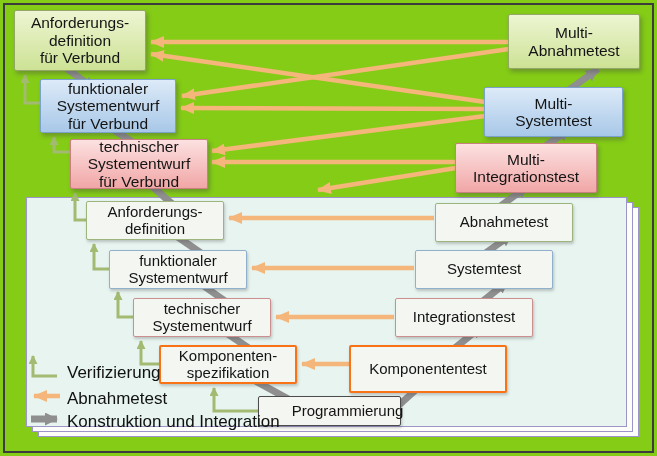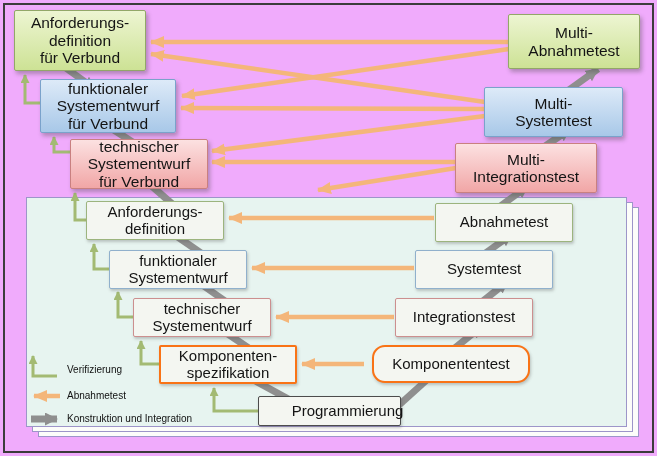--- a/index.html
+++ b/index.html
@@ -1,17 +1,17 @@
 <!DOCTYPE html>
 <html><head>
 <meta charset="utf-8">
 <style>
   html,body{margin:0;padding:0;background:#ffffff;}
   .stage{
-    position:relative;width:657px;height:456px;background:#f0abfc;
+    position:relative;width:657px;height:456px;background:#84cc16;
     font-family:"Liberation Sans", sans-serif;color:#141414;overflow:hidden;
   }
   .outer-frame{position:absolute;left:3px;top:3px;width:647px;height:446px;
     border:2px solid #3c3c3c;background:transparent;z-index:0;}
   .panel{position:absolute;width:601px;height:230px;border:1.5px solid #9d95c9;box-sizing:border-box;}
   .panel-back{background:#fdfdfa;}
   .panel-main{background:#e7f4f0;}
   .arrows{position:absolute;left:0;top:0;z-index:3;}
   .box{
     position:absolute;display:flex;align-items:center;justify-content:center;
@@ -22,21 +22,21 @@
   .green-outer{background:linear-gradient(#edf5d2,#cde295);border:1px solid #92a768;}
   .blue-outer{background:linear-gradient(#ddeaf8,#a8c8e8);border:1px solid #7aa2cb;}
   .red-outer{background:linear-gradient(#fce1e1,#f1a6a6);border:1px solid #c98080;}
   .inner-box{background:#f4f6f1;box-shadow:1px 2px 3px rgba(80,80,80,.3);}
   .b-green{border:1px solid #9cb47e;}
   .b-blue{border:1px solid #90b0cc;}
   .b-red{border:1px solid #cc8f8f;}
   .b-purple{border:2px solid #f97316;}
   .b-dark{border:1.5px solid #4c4c4c;padding-left:36px;}
   .legend-label{
-    position:absolute;z-index:4;font-size:10px;line-height:1.1;color:#111;
+    position:absolute;z-index:4;font-size:17px;line-height:1.1;color:#111;
   }
 </style>
 </head>
 <body>
 
 <div class="stage">
   <div class="outer-frame"></div>
 
   <div class="panel panel-back" style="left:38px;top:207px;"></div>
   <div class="panel panel-back" style="left:32px;top:202px;"></div>
@@ -124,18 +124,18 @@
 Systementwurf</div>
   <div class="box inner-box b-red" style="left:133px;top:298px;width:138px;height:39px;">technischer
 Systementwurf</div>
   <div class="box inner-box b-purple" style="left:159px;top:345px;width:138px;height:39px;">Komponenten-
 spezifikation</div>
   <div class="box inner-box b-dark" style="left:258px;top:396px;width:143px;height:30px;">Programmierung</div>
 
   <div class="box inner-box b-green" style="left:435px;top:203px;width:138px;height:39px;">Abnahmetest</div>
   <div class="box inner-box b-blue" style="left:415px;top:250px;width:138px;height:39px;">Systemtest</div>
   <div class="box inner-box b-red" style="left:395px;top:298px;width:138px;height:39px;">Integrationstest</div>
-  <div class="box inner-box b-purple" style="left:372px;top:345px;width:158px;height:38px;border-radius:13px;">Komponententest</div>
+  <div class="box inner-box b-purple" style="left:349px;top:345px;width:158px;height:48px;">Komponententest</div>
 
   <div class="legend-label" style="left:67px;top:364px;">Verifizierung</div>
   <div class="legend-label" style="left:67px;top:390px;">Abnahmetest</div>
   <div class="legend-label" style="left:67px;top:413px;">Konstruktion und Integration</div>
 </div>
 
 </body></html>

